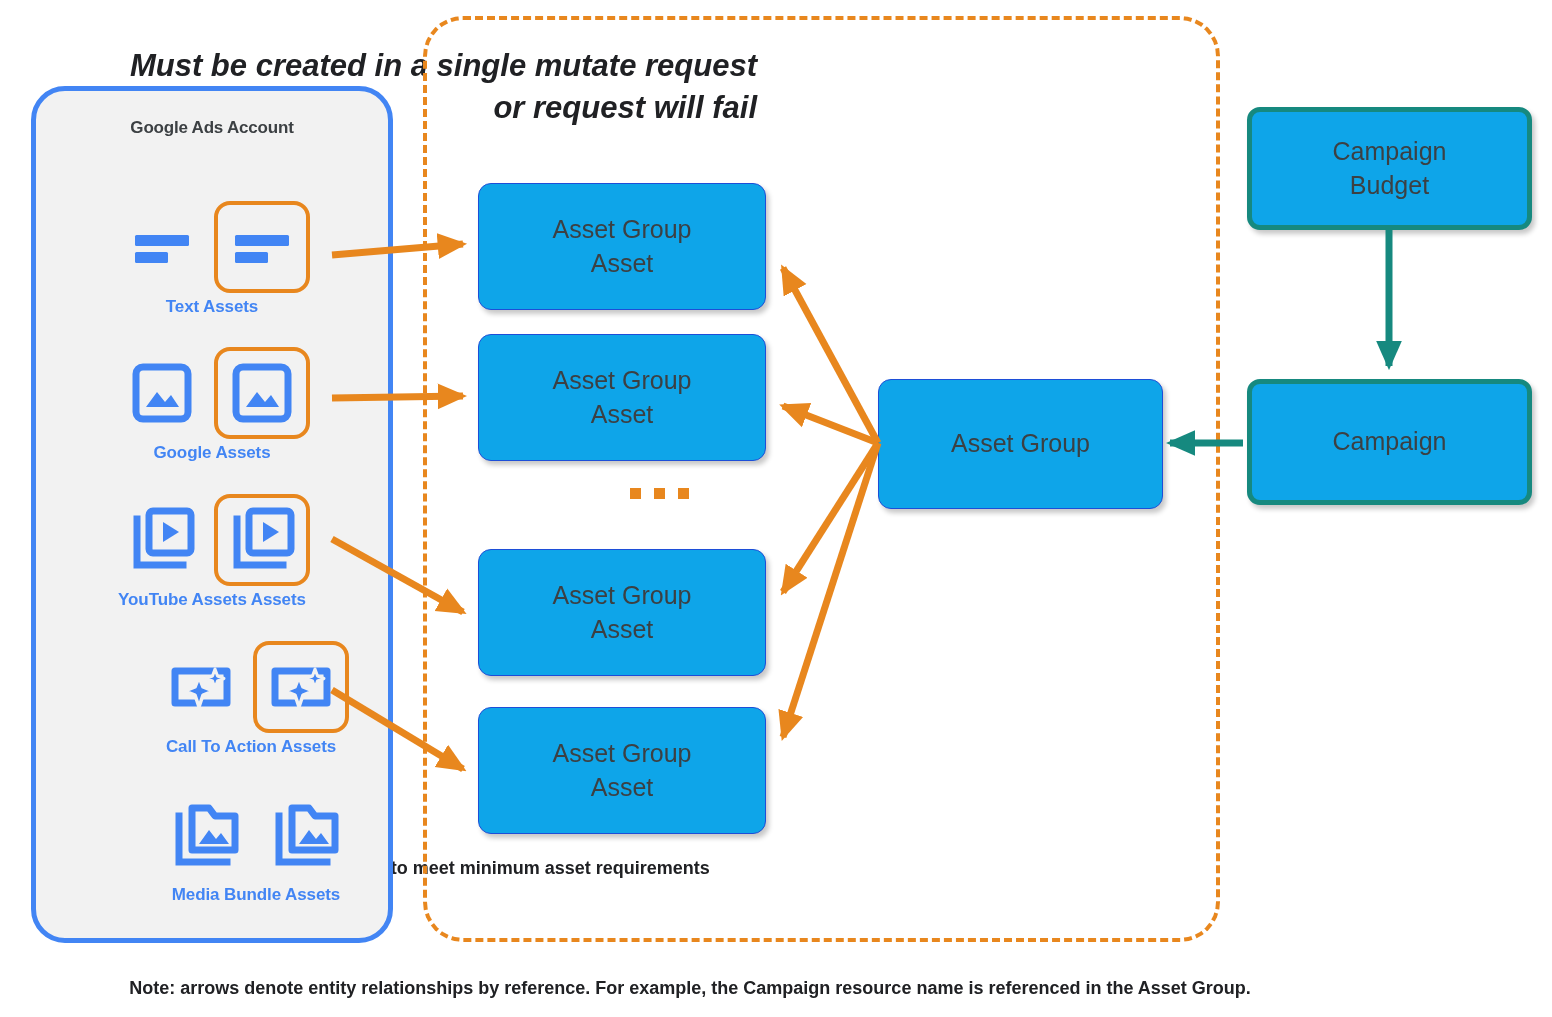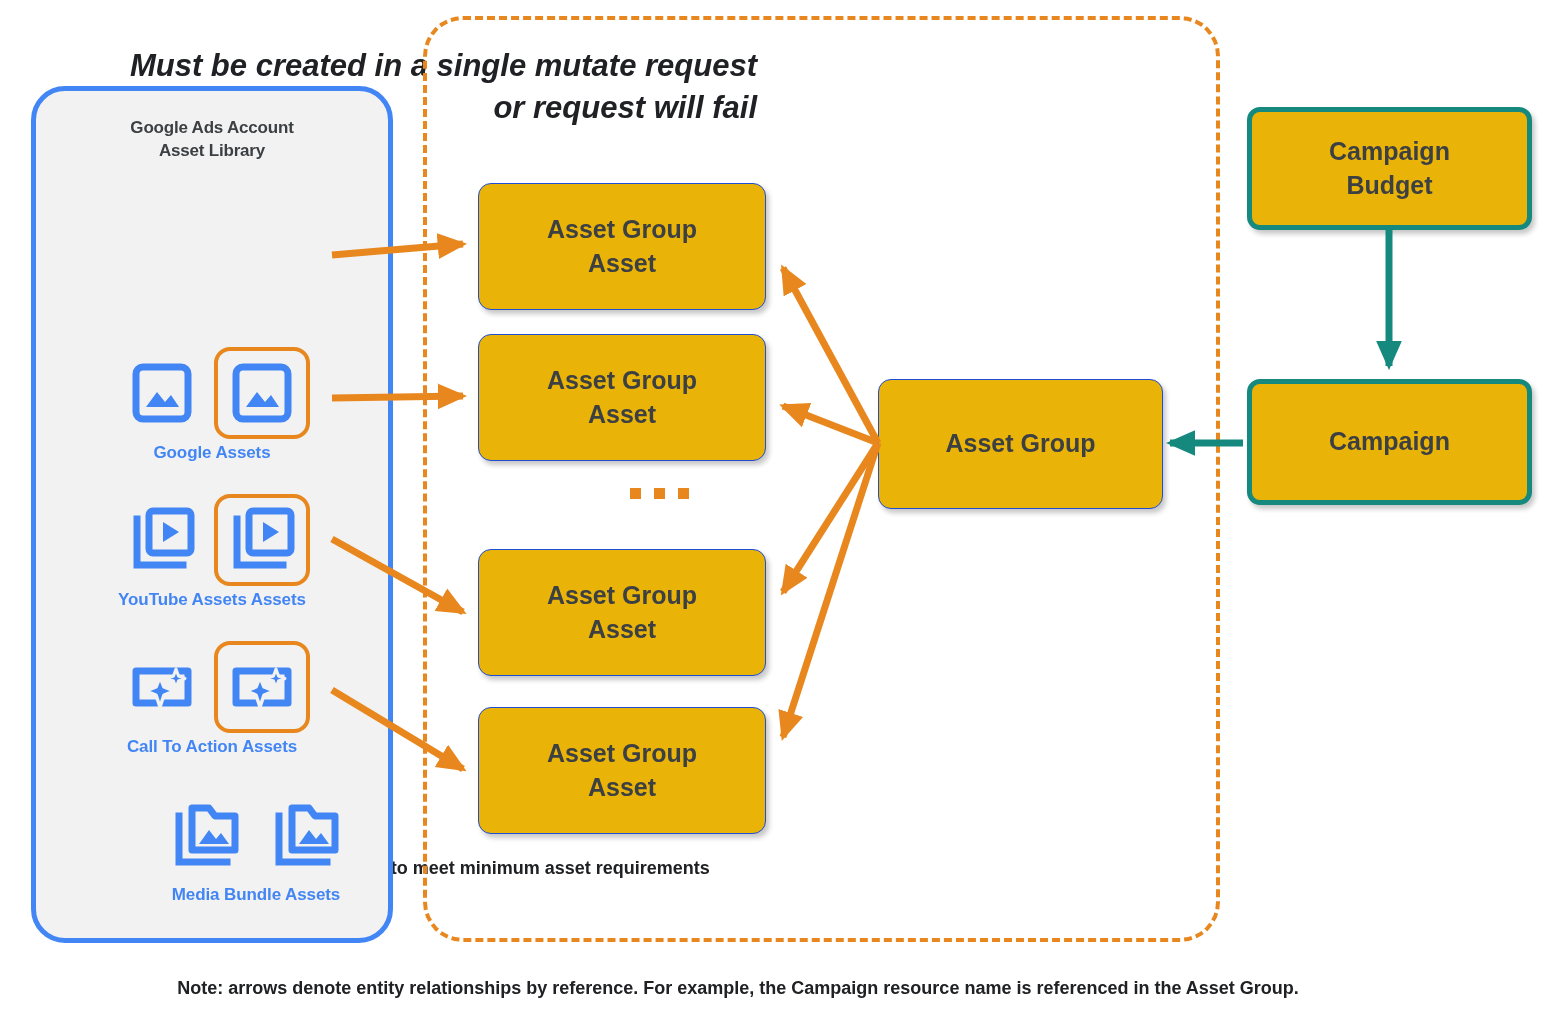--- a/index.html
+++ b/index.html
@@ -121,29 +121,29 @@
     width: 757px;
     text-align: center;
     font-size: 18px;
     font-weight: 700;
     color: #202124;
   }
 
   
   .node {
     position: absolute;
-    background: #eab308;
+    background: #0ea5e9;
     box-sizing: border-box;
     border-radius: 13px;
     display: flex;
     align-items: center;
     justify-content: center;
     text-align: center;
     font-size: 25px;
-    font-weight: 700;
+    font-weight: 400;
     color: #3c4043;
     line-height: 1.35;
     box-shadow: 3px 4px 5px rgba(0,0,0,0.22);
     z-index: 3;
   }
   .node.orange { border: 1px solid #1d4ed8; }
   .node.teal   { border: 5px solid #16897f; }
 
   
   #ellipsis {
@@ -165,34 +165,49 @@
   #bottom-note {
     position: absolute;
     left: 0;
     top: 978px;
     width: 1380px;
     text-align: center;
     font-size: 18px;
     font-weight: 700;
     color: #202124;
     z-index: 4;
-    padding-left: 48px;
   }
 </style>
 </head>
 <body>
 
 <div id="stage">
 
   <div id="asset-library">
     <div id="library-title">
       <div>Google Ads Account</div>
-      <div>Asset Library</div>
-    </div>
-
+    </div>
+
+    <div class="asset-row" style="top:110px;">
+      <div class="asset-icons">
+        <div class="icon-slot">
+          <svg width="62" height="40" viewBox="0 0 62 40">
+            <rect x="4" y="8" width="54" height="11" rx="1.5" fill="#4285f4"></rect>
+            <rect x="4" y="25" width="33" height="11" rx="1.5" fill="#4285f4"></rect>
+          </svg>
+        </div>
+        <div class="icon-slot boxed">
+          <svg width="62" height="40" viewBox="0 0 62 40">
+            <rect x="4" y="8" width="54" height="11" rx="1.5" fill="#4285f4"></rect>
+            <rect x="4" y="25" width="33" height="11" rx="1.5" fill="#4285f4"></rect>
+          </svg>
+        </div>
+      </div>
+      <div class="asset-label">Text Assets</div>
+    </div>
 
     <div class="asset-row" style="top:256px;">
       <div class="asset-icons">
         <div class="icon-slot">
           <svg width="62" height="62" viewBox="0 0 62 62">
             <rect x="5" y="5" width="52" height="52" rx="7" fill="none" stroke="#4285f4" stroke-width="7"></rect>
             <path d="M15 45 L26 30 L34 40 L40 33 L48 45 Z" fill="#4285f4"></path>
           </svg>
         </div>
         <div class="icon-slot boxed">
@@ -218,21 +233,21 @@
           <svg width="66" height="66" viewBox="0 0 66 66">
             <path d="M8 12 L8 58 L54 58" fill="none" stroke="#4285f4" stroke-width="7" stroke-linecap="square"></path>
             <rect x="20" y="4" width="42" height="42" rx="4" fill="none" stroke="#4285f4" stroke-width="7"></rect>
             <path d="M34 15 L34 35 L50 25 Z" fill="#4285f4"></path>
           </svg>
         </div>
       </div>
       <div class="asset-label">YouTube Assets  Assets</div>
     </div>
 
-    <div class="asset-row" style="top:550px;">
+    <div class="asset-row" style="top:550px;padding-left:39px;">
       <div class="asset-icons">
         <div class="icon-slot">
           <svg width="72" height="52" viewBox="0 0 72 52">
             <path d="M10 10 L62 10 L62 42 L10 42 Z" fill="none" stroke="#4285f4" stroke-width="7" stroke-linejoin="round"></path>
             <path d="M36 6 L36 46 L30 46" fill="none" stroke="#f2f2f2" stroke-width="0"></path>
             <path d="M34 16 L38 26 L48 30 L38 34 L34 46 L30 34 L20 30 L30 26 Z" fill="#4285f4" stroke="#f2f2f2" stroke-width="3.5" stroke-linejoin="round"></path>
             <path d="M50 8 L52.5 15 L59 17.5 L52.5 20 L50 27 L47.5 20 L41 17.5 L47.5 15 Z" fill="#4285f4" stroke="#f2f2f2" stroke-width="3" stroke-linejoin="round"></path>
           </svg>
         </div>
         <div class="icon-slot boxed">

